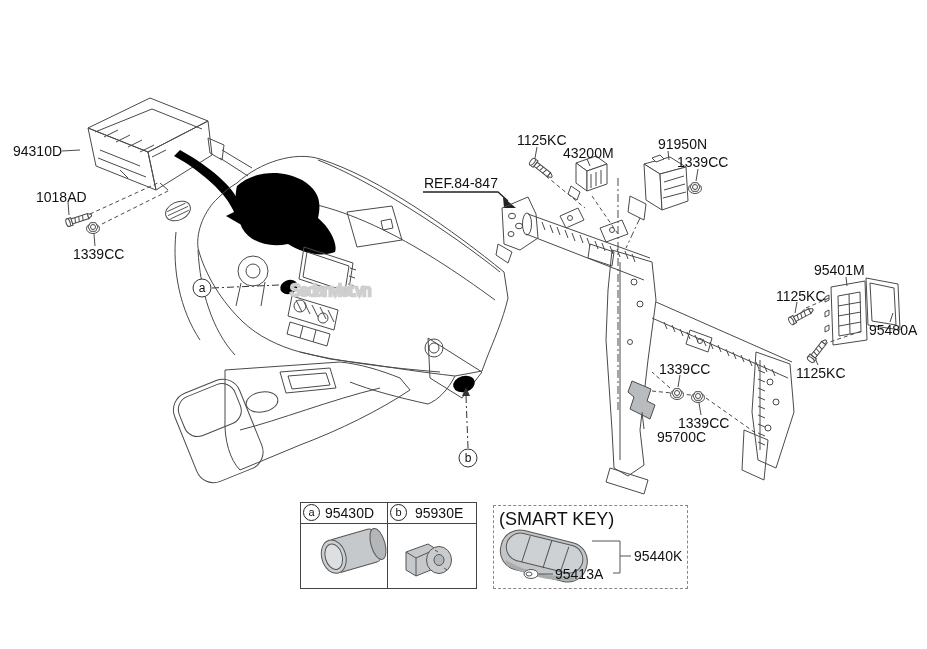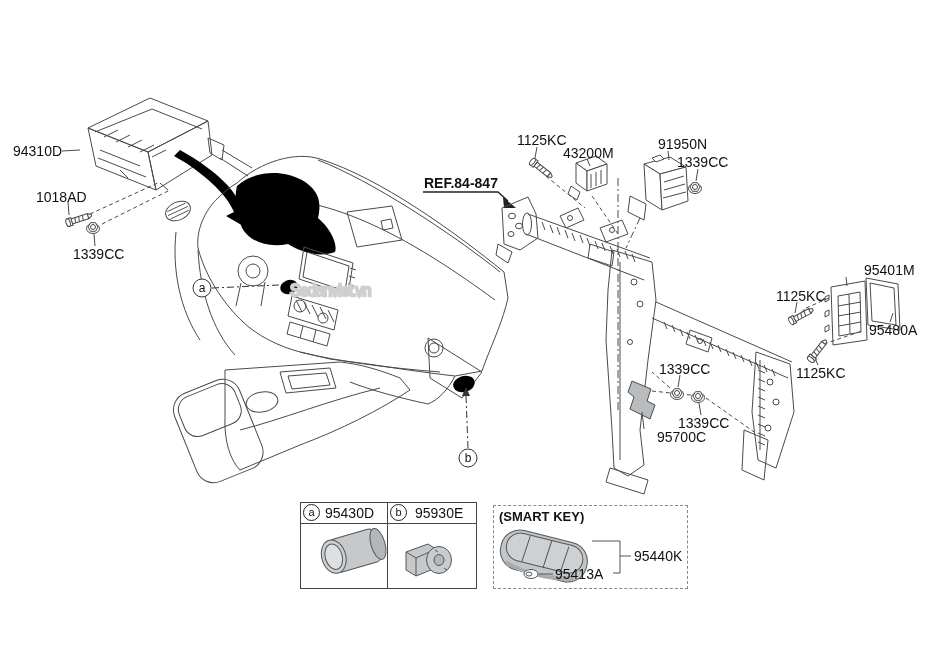--- a/index.html
+++ b/index.html
@@ -4,21 +4,21 @@
 <style>
   html,body{margin:0;padding:0;background:#fff;}
   #stage{position:relative;width:927px;height:649px;background:#fff;overflow:hidden;
          font-family:"Liberation Sans",sans-serif;}
   #linework{position:absolute;left:0;top:0;z-index:1;}
   #watermark{position:absolute;left:290px;top:282px;z-index:2;
 exp     font-size:62px;font-weight:400;letter-spacing:-1px;white-space:nowrap;
      color:rgba(255,255,255,0.45);
      -webkit-text-stroke:2.5px #cfcfcf;pointer-events:none;}
   .plabel{position:absolute;z-index:3;font-size:14px;color:#111;white-space:nowrap;}
-  .bold{font-weight:bold;}
+  .bold{font-weight:normal;}
   .box{position:absolute;z-index:3;box-sizing:border-box;}
   #legend-box{left:300px;top:502px;width:177px;height:87px;border:1.5px solid #444;}
   #legend-divider{position:absolute;left:86px;top:0;width:0;height:100%;border-left:1.3px solid #444;}
   #legend-header-line{position:absolute;left:0;top:20px;width:100%;height:0;border-top:1.3px solid #444;}
   .circ{position:absolute;z-index:4;width:15px;height:15px;border:1.2px solid #222;border-radius:50%;
         font-size:11px;line-height:15px;text-align:center;color:#111;background:#fff;}
   #smartkey-box{left:493px;top:505px;width:195px;height:84px;border:1.2px dashed #888;}
 </style>
 </head>
 <body>
@@ -252,35 +252,35 @@
   <div id="watermark">Sedanviet.vn</div>
 
   <div class="plabel" style="left:13px;top:143px;">94310D</div>
   <div class="plabel" style="left:36px;top:189px;">1018AD</div>
   <div class="plabel" style="left:73px;top:246px;">1339CC</div>
   <div class="plabel bold" style="left:424px;top:175px;">REF.84-847</div>
   <div class="plabel" style="left:517px;top:132px;">1125KC</div>
   <div class="plabel" style="left:563px;top:145px;">43200M</div>
   <div class="plabel" style="left:645px;top:136px;margin-left:13px;">91950N</div>
   <div class="plabel" style="left:677px;top:154px;">1339CC</div>
-  <div class="plabel" style="left:864px;top:262px;">95401M</div>
+  <div class="plabel" style="left:814px;top:262px;">95401M</div>
   <div class="plabel" style="left:776px;top:288px;">1125KC</div>
   <div class="plabel" style="left:869px;top:322px;">95480A</div>
   <div class="plabel" style="left:796px;top:365px;">1125KC</div>
   <div class="plabel" style="left:659px;top:361px;">1339CC</div>
   <div class="plabel" style="left:678px;top:415px;">1339CC</div>
   <div class="plabel" style="left:621px;top:429px;margin-left:36px;">95700C</div>
 
   <div class="box" id="legend-box">
     <div id="legend-divider"></div>
     <div id="legend-header-line"></div>
   </div>
   <div class="circ" style="left:303px;top:504px;">a</div>
   <div class="plabel" style="left:325px;top:505px;">95430D</div>
   <div class="circ" style="left:390px;top:504px;">b</div>
   <div class="plabel" style="left:415px;top:505px;">95930E</div>
 
   <div class="box" id="smartkey-box"></div>
-  <div class="plabel" style="left:499px;top:509px;font-size:13px;font-weight:bold;">(SMART KEY)</div>
+  <div class="plabel" style="left:499px;top:509px;font-size:18px;">(SMART KEY)</div>
   <div class="plabel" style="left:634px;top:548px;">95440K</div>
   <div class="plabel" style="left:555px;top:566px;">95413A</div>
 
 </div>
 
 </body></html>

